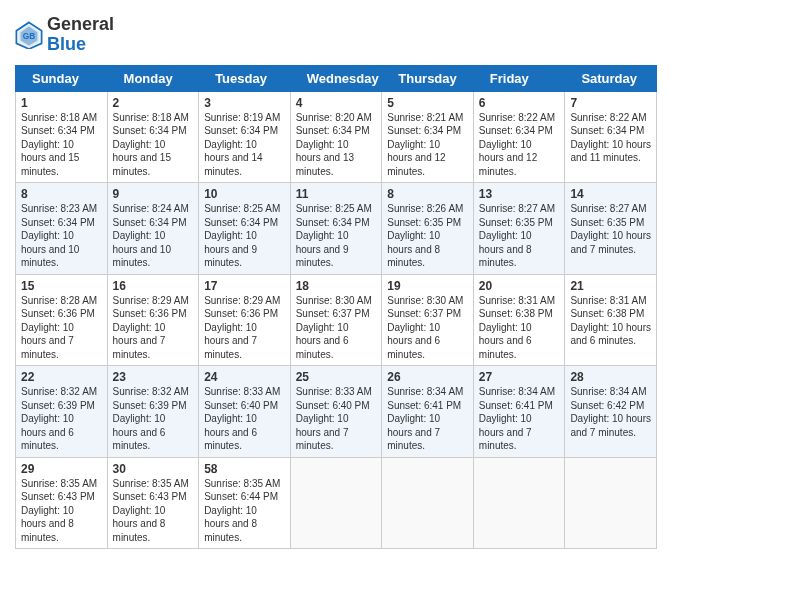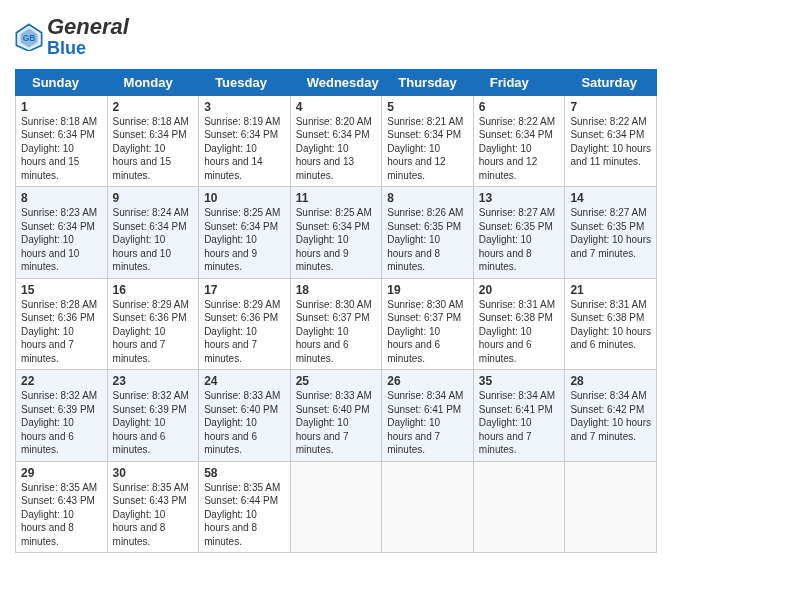--- a/index.html
+++ b/index.html
@@ -25,24 +25,23 @@
     .logo {
       display: flex;
       align-items: center;
     }
     .logo-text {
       display: flex;
       flex-direction: column;
       line-height: 1.1;
     }
     .logo-general {
-      font-size: 22px;
-      font-weight: bold;
-      color: #333;
-      font-style: italic;
+      font-size: 18px;
+      font-weight: bold;
+      color: #333;
     }
     .logo-blue {
       font-size: 18px;
       font-weight: bold;
       color: #1a6fbd;
     }
     .logo-icon {
       width: 28px;
       height: 28px;
       margin-right: 4px;
@@ -187,21 +186,21 @@
           <td><span class="day-num">22</span>
 <span class="day-info">Sunrise: 8:32 AM<br>Sunset: 6:39 PM<br>Daylight: 10 hours and 6 minutes.</span></td>
           <td><span class="day-num">23</span>
 <span class="day-info">Sunrise: 8:32 AM<br>Sunset: 6:39 PM<br>Daylight: 10 hours and 6 minutes.</span></td>
           <td><span class="day-num">24</span>
 <span class="day-info">Sunrise: 8:33 AM<br>Sunset: 6:40 PM<br>Daylight: 10 hours and 6 minutes.</span></td>
           <td><span class="day-num">25</span>
 <span class="day-info">Sunrise: 8:33 AM<br>Sunset: 6:40 PM<br>Daylight: 10 hours and 7 minutes.</span></td>
           <td><span class="day-num">26</span>
 <span class="day-info">Sunrise: 8:34 AM<br>Sunset: 6:41 PM<br>Daylight: 10 hours and 7 minutes.</span></td>
-          <td><span class="day-num">35</span>
+          <td><span class="day-num">27</span>
 <span class="day-info">Sunrise: 8:34 AM<br>Sunset: 6:41 PM<br>Daylight: 10 hours and 7 minutes.</span></td>
           <td><span class="day-num">28</span>
 <span class="day-info">Sunrise: 8:34 AM<br>Sunset: 6:42 PM<br>Daylight: 10 hours and 7 minutes.</span></td>
         </tr>
         <tr>
           <td><span class="day-num">29</span>
 <span class="day-info">Sunrise: 8:35 AM<br>Sunset: 6:43 PM<br>Daylight: 10 hours and 8 minutes.</span></td>
           <td><span class="day-num">30</span>
 <span class="day-info">Sunrise: 8:35 AM<br>Sunset: 6:43 PM<br>Daylight: 10 hours and 8 minutes.</span></td>
           <td><span class="day-num">58</span>

